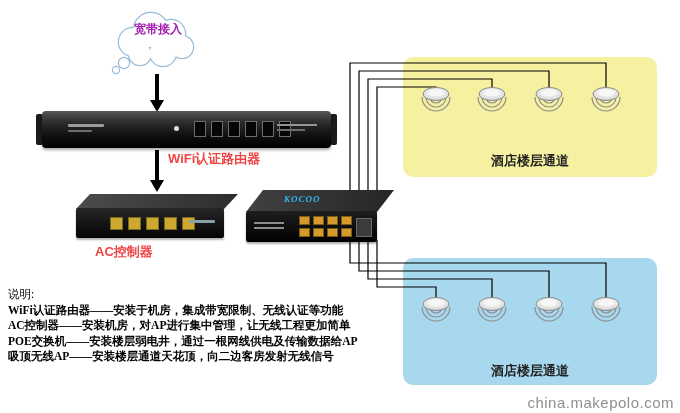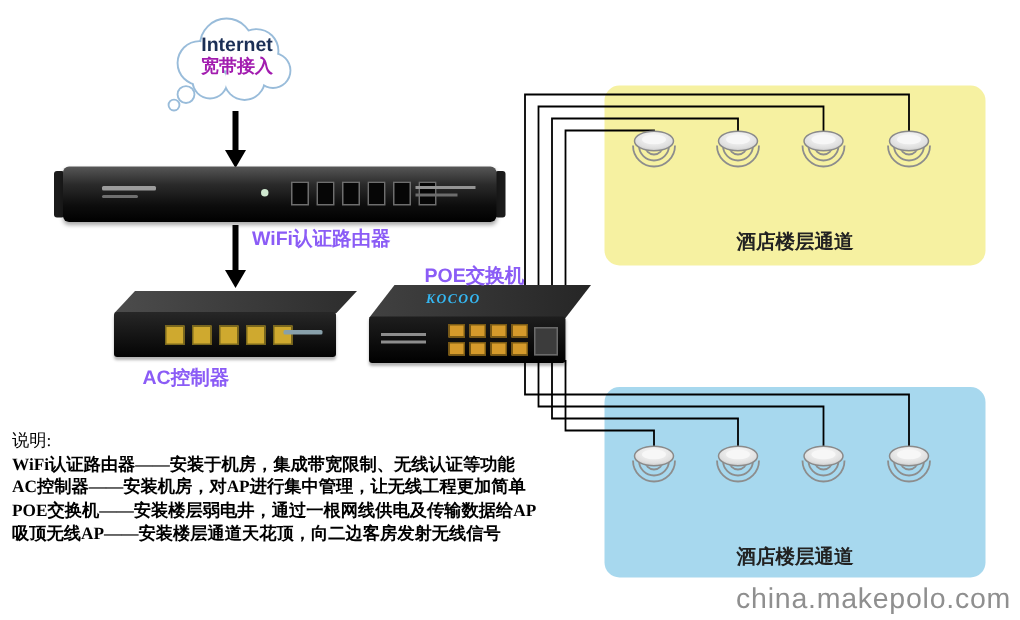--- a/index.html
+++ b/index.html
@@ -63,32 +63,32 @@
   .poe-front{position:absolute;left:0;top:21px;width:131px;height:31px;border-radius:2px;
     background:linear-gradient(180deg,#1e1e1e,#000);box-shadow:0 2px 2px rgba(0,0,0,.3);}
   .poe-text{position:absolute;left:8px;top:8px;width:30px;}
   .poe-text i{display:block;height:2px;background:#8d8d8d;margin:3px 0;}
   .poe-ports{position:absolute;right:25px;top:5px;display:grid;grid-template-columns:repeat(4,11px);
     grid-auto-rows:9px;gap:3px;}
   .poe-ports span{background:#d59a2b;border:1px solid #7a5a14;box-sizing:border-box;}
   .poe-module{position:absolute;right:5px;top:7px;width:14px;height:17px;background:#3c3c3c;border:1px solid #6a6a6a;}
 
   
-  .dev-label{position:absolute;z-index:4;font-weight:bold;font-size:13px;color:#8b5cf6;white-space:nowrap;}
+  .dev-label{position:absolute;z-index:4;font-weight:bold;font-size:13px;color:#ef4444;white-space:nowrap;}
   .router-label{left:168px;top:150px;}
   .ac-label{left:95px;top:243px;}
   .poe-label{left:283px;top:175px;}
 
   
   .notes{position:absolute;left:8px;top:287px;z-index:4;color:#000;white-space:nowrap;
     font-family:"Liberation Serif","DejaVu Serif",serif;font-size:11.5px;font-weight:600;line-height:15.5px;}
   .notes-heading{font-weight:400;}
 
   
-  .watermark{position:absolute;right:6px;bottom:2px;z-index:4;font-size:19px;color:#8f8f8f;
+  .watermark{position:absolute;right:6px;bottom:2px;z-index:4;font-size:15px;color:#8f8f8f;
     letter-spacing:.5px;font-family:"Liberation Sans","DejaVu Sans",sans-serif;}
 </style>
 </head>
 <body>
 
 <div class="canvas">
 
   <div class="zone zone-top">
     <div class="zone-label">酒店楼层通道</div>
   </div>
@@ -205,21 +205,20 @@
           <path d="M 600 307 A 6 6 0 0 0 612 307" fill="none" stroke="#8d8d8d" stroke-width="1.2"></path>
           <path d="M 596 307 A 10 10 0 0 0 616 307" fill="none" stroke="#8d8d8d" stroke-width="1.2"></path>
           <path d="M 592 307 A 14 14 0 0 0 620 307" fill="none" stroke="#8d8d8d" stroke-width="1.2"></path>
           <ellipse cx="606" cy="304" rx="13" ry="6.5" fill="url(#apGrad)" stroke="#8a8a8a" stroke-width="1"></ellipse>
           <ellipse cx="606" cy="303" rx="8" ry="3.2" fill="#f7f7f7"></ellipse>
         </g>
       </g>
   </svg>
 
   <div class="cloud-text">
-    <div class="cloud-line1">Internet</div>
     <div class="cloud-line2">宽带接入</div>
   </div>
 
   <div class="device router">
     <div class="router-ear left"></div>
     <div class="router-ear right"></div>
     <div class="router-body">
       <div class="router-logo"></div>
       <div class="router-logo2"></div>
       <div class="router-led"></div>
@@ -269,21 +268,20 @@
           <span></span>
           <span></span>
           <span></span>
           <span></span>
           <span></span>
           <span></span>
         </div>
       <div class="poe-module"></div>
     </div>
   </div>
-  <div class="dev-label poe-label">POE交换机</div>
 
   <div class="notes">
     <div class="notes-heading">说明:</div>
     <div class="notes-line">WiFi认证路由器——安装于机房，集成带宽限制、无线认证等功能</div>
     <div class="notes-line">AC控制器——安装机房，对AP进行集中管理，让无线工程更加简单</div>
     <div class="notes-line">POE交换机——安装楼层弱电井，通过一根网线供电及传输数据给AP</div>
     <div class="notes-line">吸顶无线AP——安装楼层通道天花顶，向二边客房发射无线信号</div>
   </div>
 
   <div class="watermark">china.makepolo.com</div>

